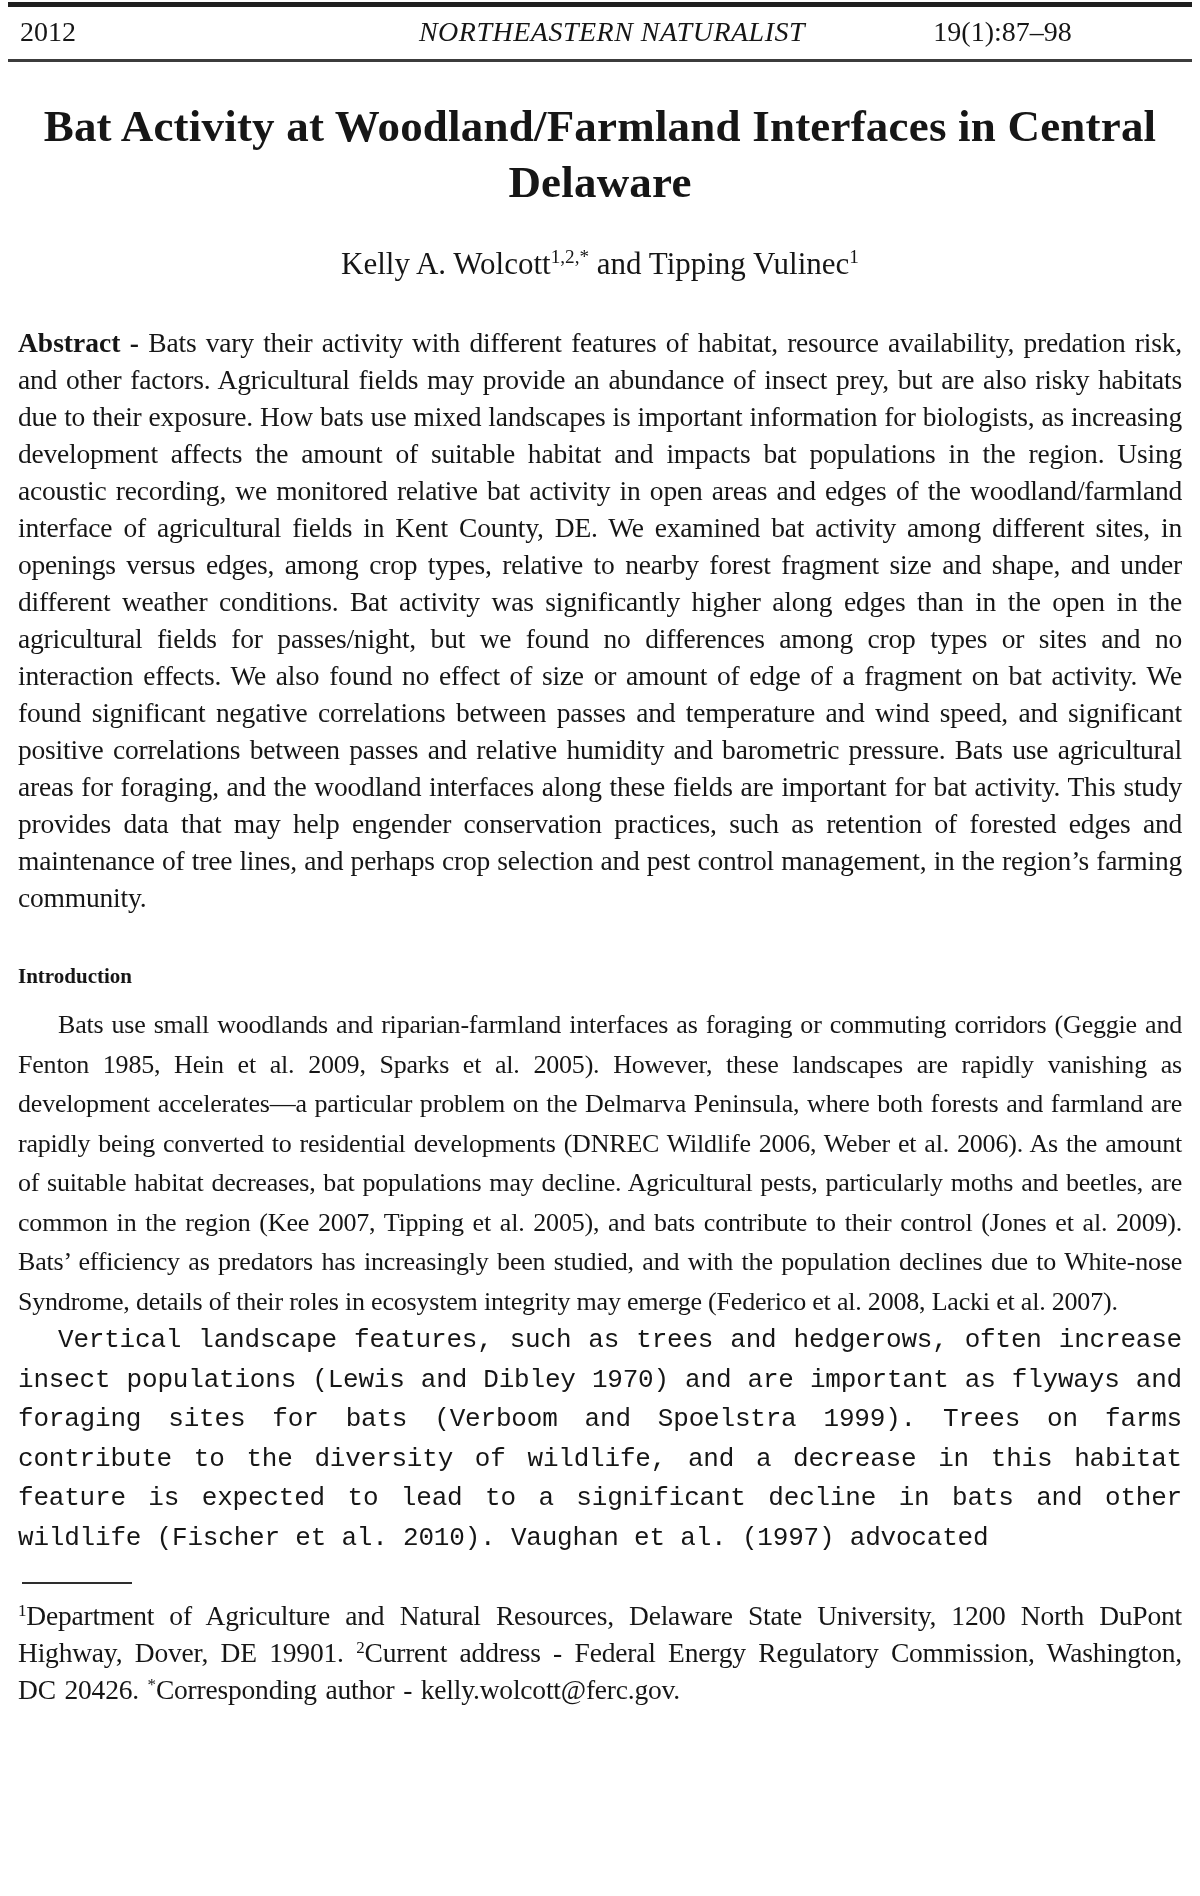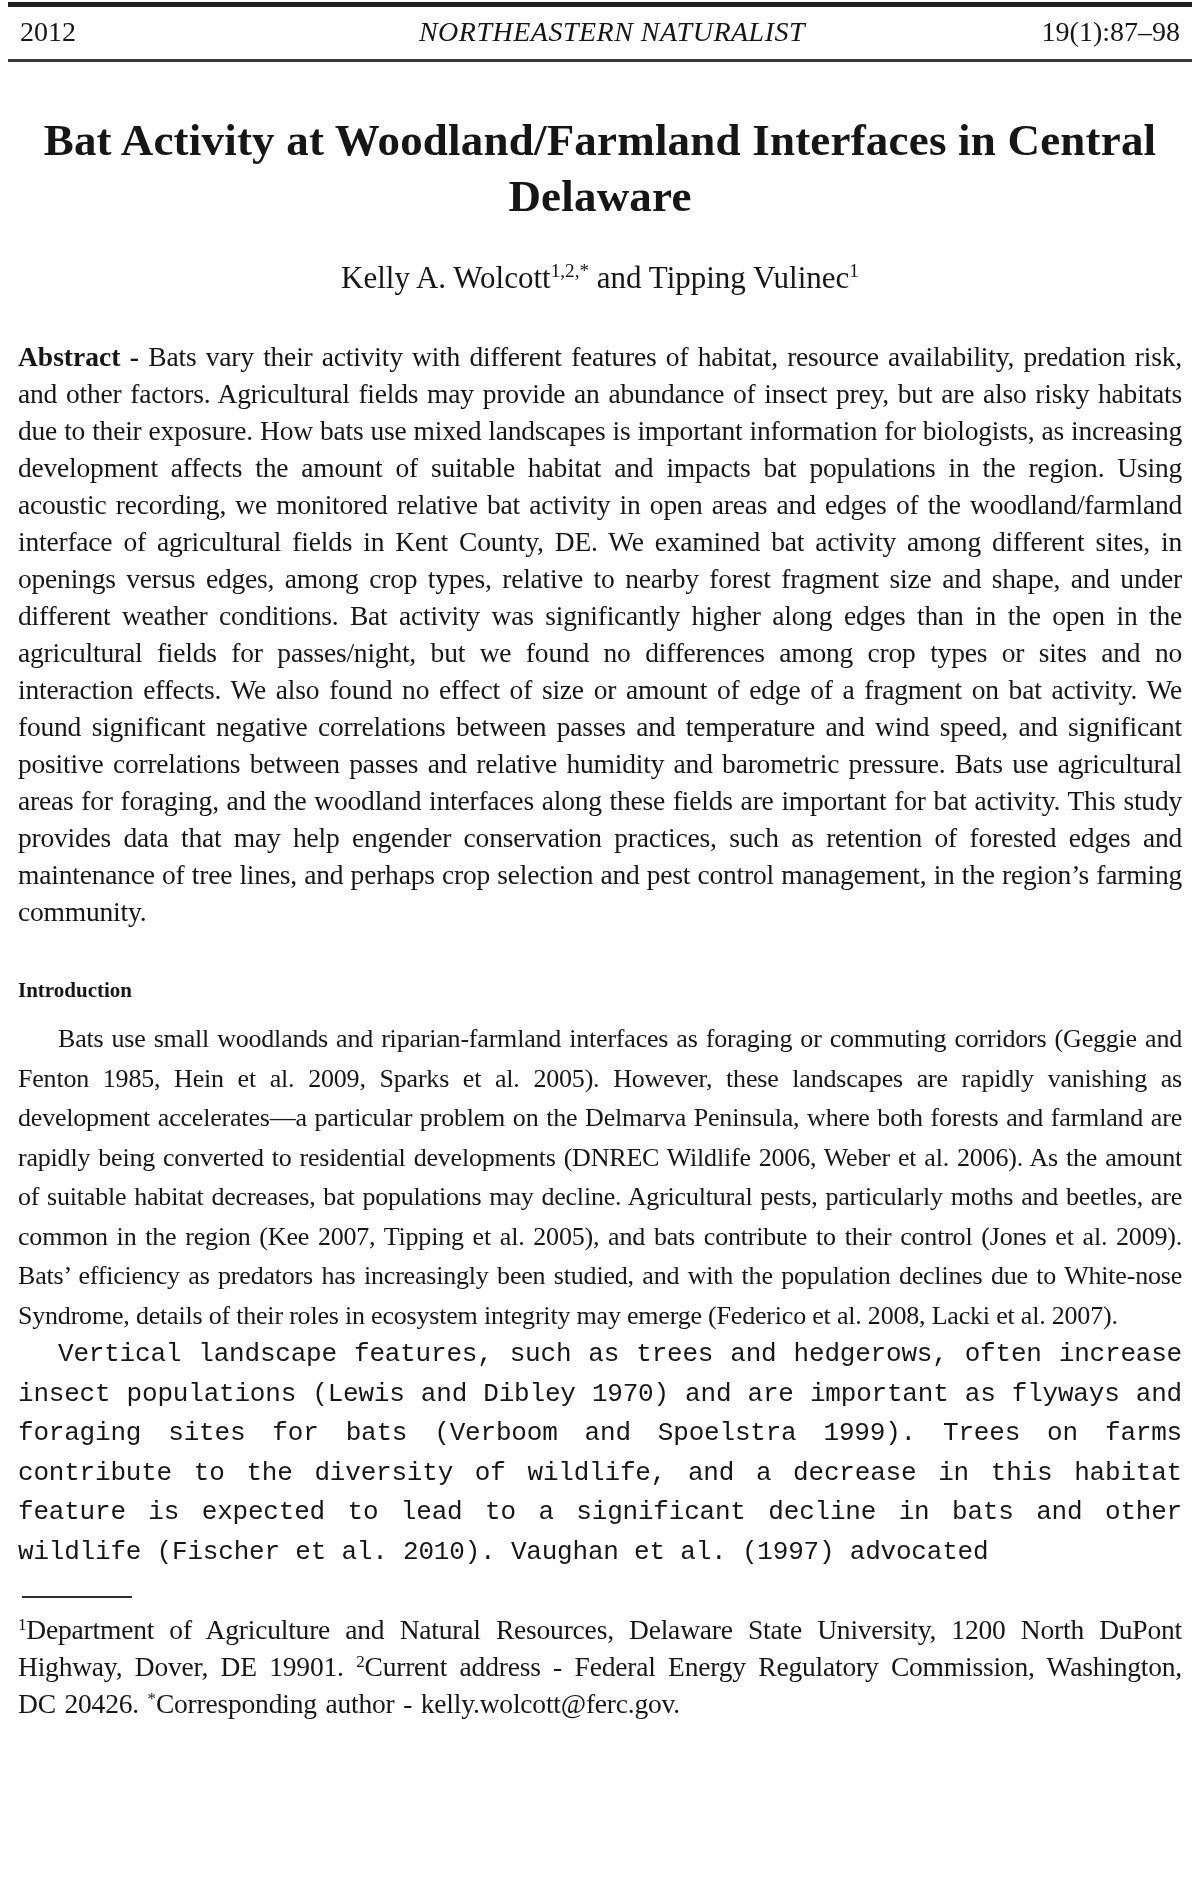--- a/index.html
+++ b/index.html
@@ -34,28 +34,28 @@
     font-size: 28px;
     gap: 20px;
   }
   .masthead .year { text-align: left; }
   .masthead .journal {
     text-align: right;
     font-style: italic;
     letter-spacing: 0.5px;
     margin-left: 24px;
   }
-  .masthead .citation { text-align: right; }
+  .masthead .citation { text-align: center; }
   .rule-header {
     height: 3px;
     background: #3c3c3c;
     margin: 0 -10px;
   }
   .article-title {
-    margin: 50px auto 0 auto;
+    margin: 36px auto 0 auto;
     max-width: 1140px;
     font-size: 45px;
     font-weight: bold;
     text-align: center;
     line-height: 56px;
     letter-spacing: 0.2px;
   }
   .authors {
     margin-top: 36px;
     text-align: center;

